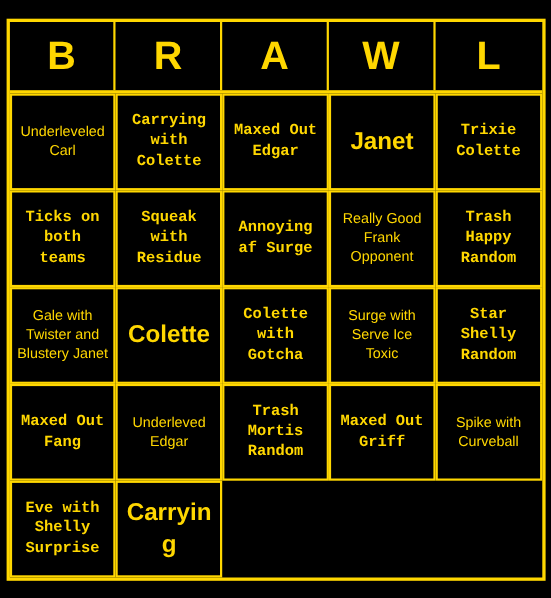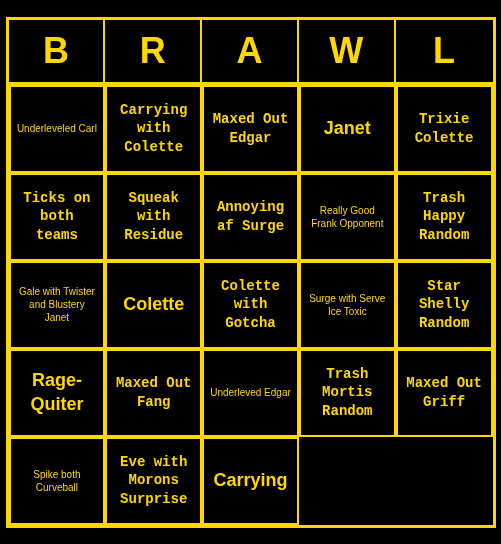--- a/index.html
+++ b/index.html
@@ -44,30 +44,30 @@
       display: flex;
       align-items: center;
       justify-content: center;
       padding: 5px;
       min-height: 88px;
       font-size: 11px;
       line-height: 1.3;
       word-break: break-word;
     }
     .bingo-cell.large-text {
-      font-size: 18px;
+      font-size: 22px;
       font-weight: bold;
     }
     .bingo-cell.medium-text {
       font-size: 14px;
       font-weight: bold;
       font-family: Liberation Mono, monospace;
     }
     .bingo-cell.small-text {
-      font-size: 10px;
+      font-size: 13px;
     }
   </style>
 </head>
 <body>
 
 <div class="bingo-card">
   <div class="bingo-header">
   <div class="bingo-header-cell">B</div>
       <div class="bingo-header-cell">R</div>
       <div class="bingo-header-cell">A</div>
@@ -83,22 +83,21 @@
       <div class="bingo-cell medium-text">Ticks on both teams</div>
       <div class="bingo-cell medium-text">Squeak with Residue</div>
       <div class="bingo-cell medium-text">Annoying af Surge</div>
       <div class="bingo-cell small-text">Really Good Frank Opponent</div>
       <div class="bingo-cell medium-text">Trash Happy Random</div>
       <div class="bingo-cell small-text">Gale with Twister and Blustery Janet</div>
       <div class="bingo-cell large-text">Colette</div>
       <div class="bingo-cell medium-text">Colette with Gotcha</div>
       <div class="bingo-cell small-text">Surge with Serve Ice Toxic</div>
       <div class="bingo-cell medium-text">Star Shelly Random</div>
-      <div class="bingo-cell large-text">Rage-Quiter</div>
       <div class="bingo-cell medium-text">Maxed Out Fang</div>
       <div class="bingo-cell small-text">Underleved Edgar</div>
       <div class="bingo-cell medium-text">Trash Mortis Random</div>
       <div class="bingo-cell medium-text">Maxed Out Griff</div>
-      <div class="bingo-cell small-text">Spike both Curveball</div>
-      <div class="bingo-cell medium-text">Eve with Morons Surprise</div>
+      <div class="bingo-cell small-text">Spike with Curveball</div>
+      <div class="bingo-cell medium-text">Eve with Shelly Surprise</div>
       <div class="bingo-cell large-text">Carrying</div>
     </div>
 </div>
 
 </body></html>

